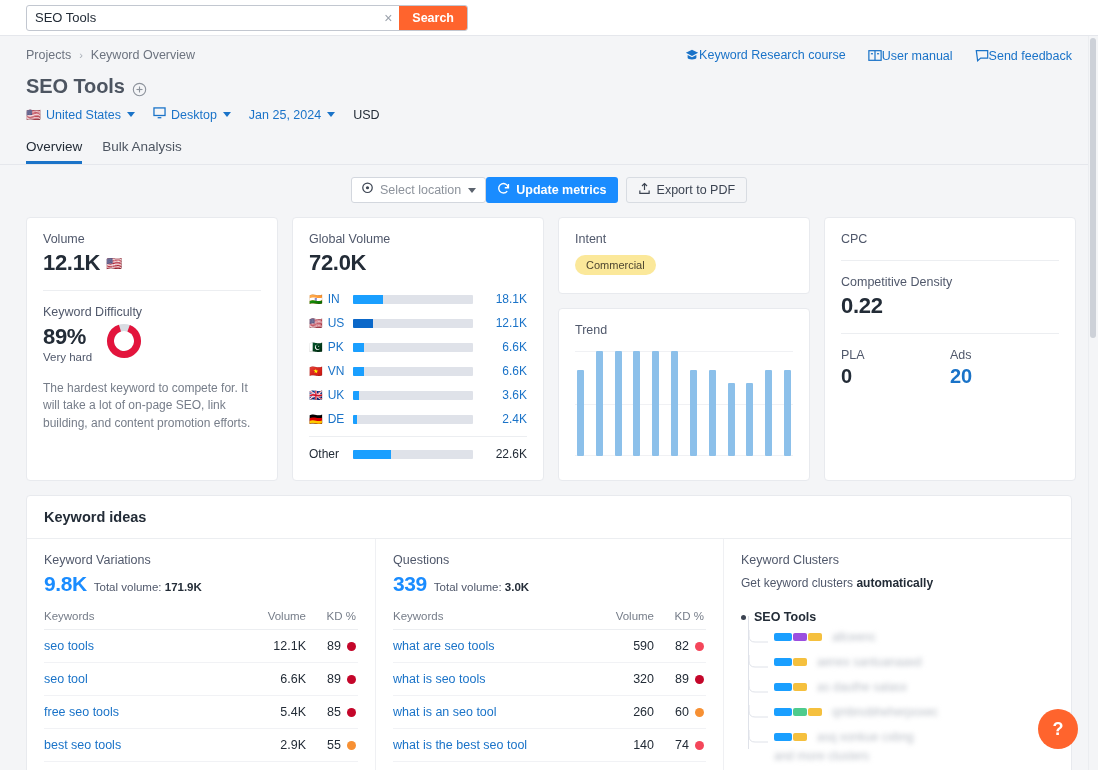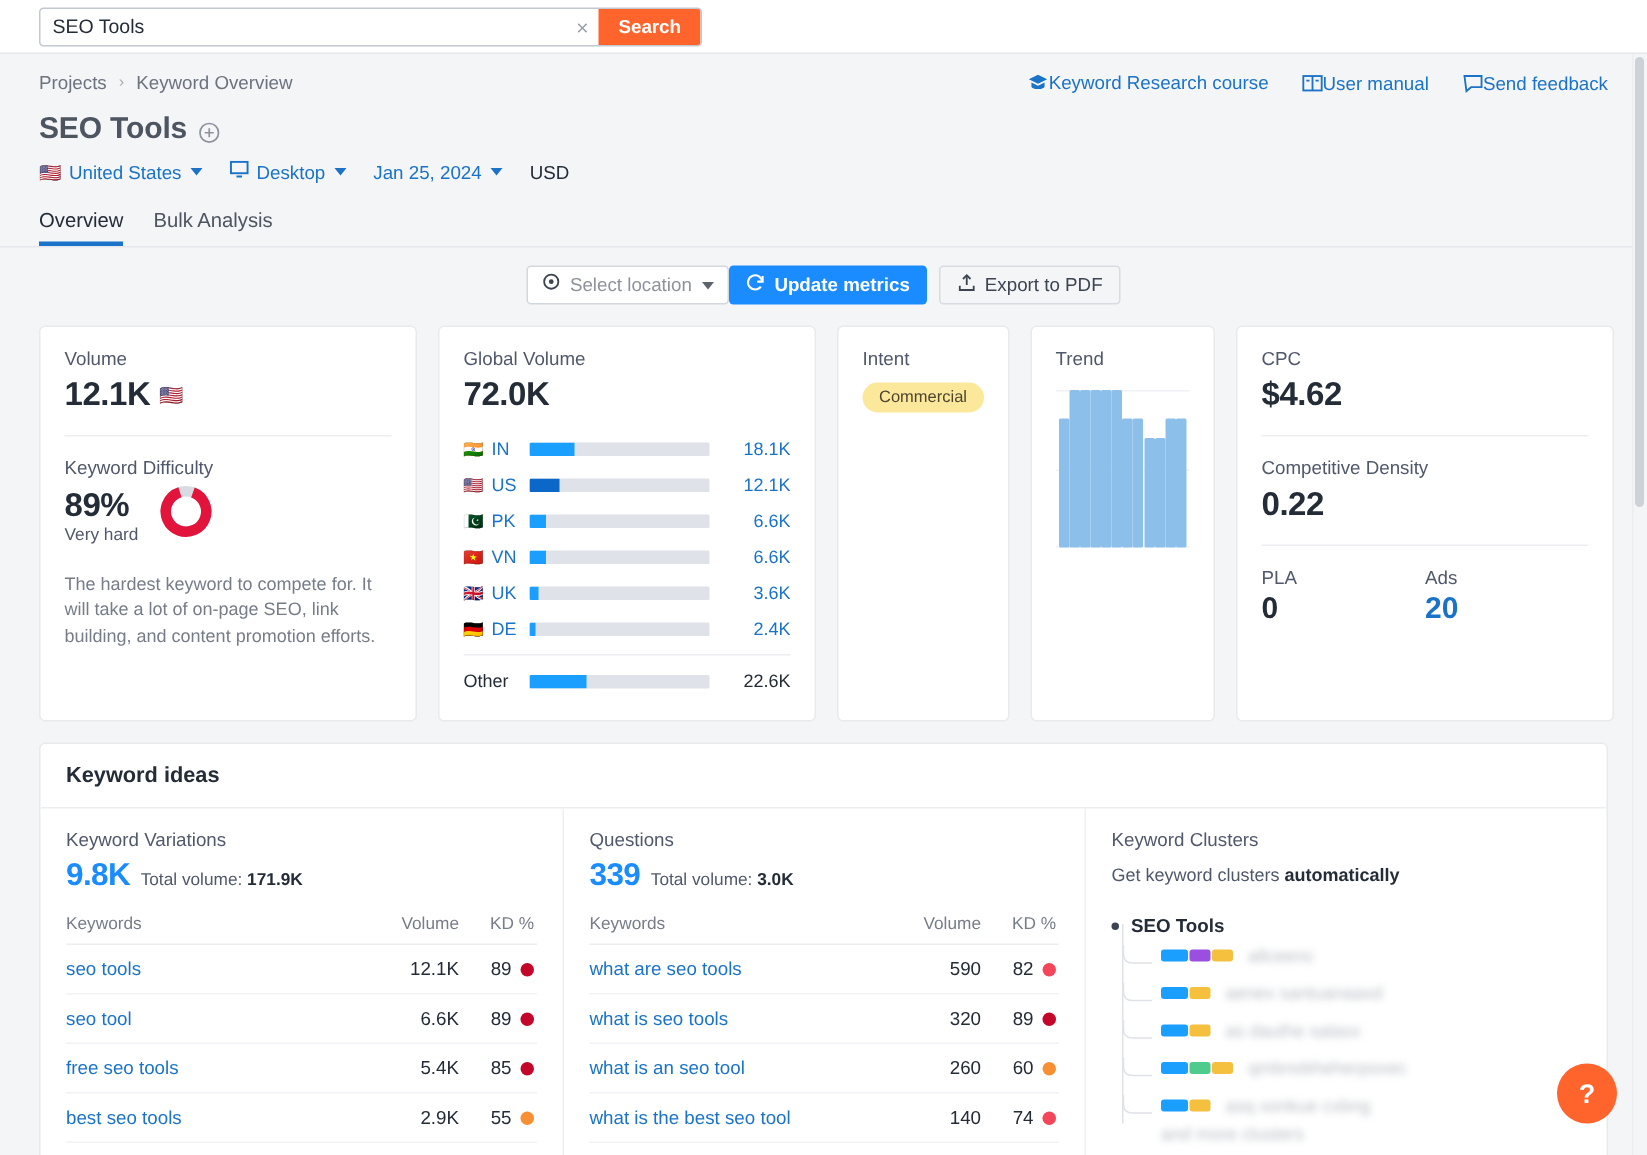--- a/index.html
+++ b/index.html
@@ -96,21 +96,21 @@
   }
 
   
   .cards {
     display: grid; grid-template-columns: 252px 252px 252px 252px;
     gap: 14px; padding: 14px 26px 0 26px;
   }
   .card {
     background: #fff; border: 1px solid #e8eaee; border-radius: 4px; padding: 14px 16px;
   }
-  .col3 { display: flex; flex-direction: row; gap: 14px; }
+  .col3 { display: flex; flex-direction: column; gap: 14px; }
   .card-label { font-size: 12.5px; color: #50586b; }
   .card-big { font-size: 22px; font-weight: 700; margin-top: 4px; letter-spacing: -0.3px;
               display: flex; align-items: center; gap: 6px; }
   .divider { height: 1px; background: #eceef1; margin: 14px 0; }
 
   
   .kd-row { display: flex; align-items: center; gap: 14px; margin-top: 4px; }
   .kd-num { font-size: 22px; font-weight: 700; letter-spacing: -0.3px; }
   .kd-sub { font-size: 11.5px; color: #50586b; margin-top: 1px; }
   .kd-desc { font-size: 12px; color: #767d89; line-height: 1.45; margin-top: 17px; }
@@ -450,21 +450,20 @@
             <div class="tbar" style="height: 70%; background: rgb(140, 192, 234);"></div>
             <div class="tbar" style="height: 82%; background: rgb(140, 192, 234);"></div>
             <div class="tbar" style="height: 82%; background: rgb(140, 192, 234);"></div>
           </div>
       </div>
     </div>
   </div>
 
   <div class="card">
     <div class="card-label">CPC</div>
-    <div class="card-big">$4.62</div>
     <div class="divider"></div>
     <div class="card-label">Competitive Density</div>
     <div class="card-big">0.22</div>
     <div class="divider"></div>
     <div class="cpc-split">
       <div>
         <div class="card-label">PLA</div>
         <div class="pla-num">0</div>
       </div>
       <div>

